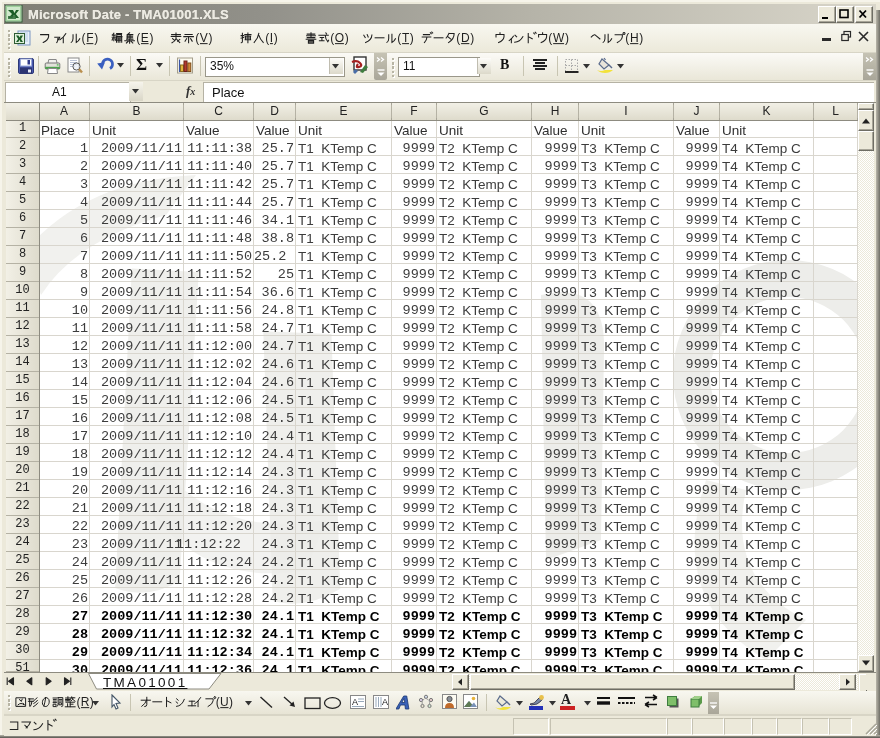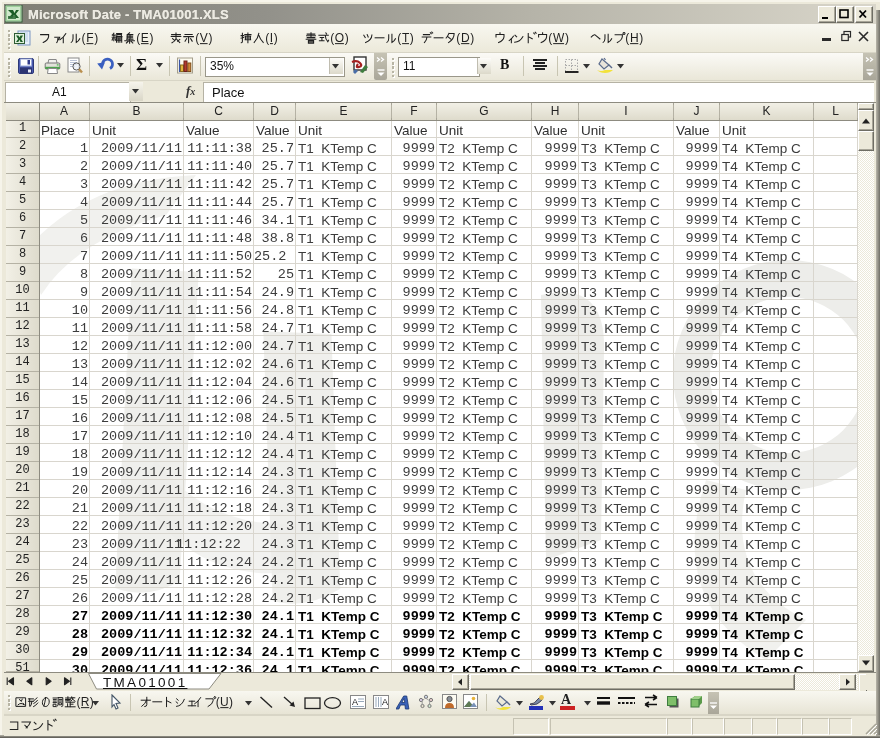--- a/index.html
+++ b/index.html
@@ -460,21 +460,21 @@
 <div class="cell" style="left:296px;top:267px;width:94px;height:16px;line-height:16px;font-size:13.5px;color:#3c3c3c;text-align:left;padding-left:2px">T1&nbsp; KTemp C</div>
 <div class="cell mono" style="left:392px;top:267px;width:43px;height:16px;line-height:16px;font-size:13.5px;color:#3c3c3c;text-align:right;padding-right:2px">9999</div>
 <div class="cell" style="left:437px;top:267px;width:93px;height:16px;line-height:16px;font-size:13.5px;color:#3c3c3c;text-align:left;padding-left:2px">T2&nbsp; KTemp C</div>
 <div class="cell mono" style="left:532px;top:267px;width:45px;height:16px;line-height:16px;font-size:13.5px;color:#3c3c3c;text-align:right;padding-right:2px">9999</div>
 <div class="cell" style="left:579px;top:267px;width:93px;height:16px;line-height:16px;font-size:13.5px;color:#3c3c3c;text-align:left;padding-left:2px">T3&nbsp; KTemp C</div>
 <div class="cell mono" style="left:674px;top:267px;width:44px;height:16px;line-height:16px;font-size:13.5px;color:#3c3c3c;text-align:right;padding-right:2px">9999</div>
 <div class="cell" style="left:720px;top:267px;width:92px;height:16px;line-height:16px;font-size:13.5px;color:#3c3c3c;text-align:left;padding-left:2px">T4&nbsp; KTemp C</div>
 <div class="cell mono" style="left:39px;top:285px;width:49px;height:16px;line-height:16px;font-size:13.5px;color:#3c3c3c;text-align:right;padding-right:2px">9</div>
 <div class="cell mono" style="left:90px;top:285px;width:92px;height:16px;line-height:16px;font-size:13.5px;color:#3c3c3c;text-align:right;padding-right:2px">2009/11/11</div>
 <div class="cell mono" style="left:184px;top:285px;width:68px;height:16px;line-height:16px;font-size:13.5px;color:#3c3c3c;text-align:right;padding-right:2px">11:11:54</div>
-<div class="cell mono" style="left:254px;top:285px;width:40px;height:16px;line-height:16px;font-size:13.5px;color:#3c3c3c;text-align:right;padding-right:2px">24.9</div>
+<div class="cell mono" style="left:254px;top:285px;width:40px;height:16px;line-height:16px;font-size:13.5px;color:#3c3c3c;text-align:right;padding-right:2px">36.6</div>
 <div class="cell" style="left:296px;top:285px;width:94px;height:16px;line-height:16px;font-size:13.5px;color:#3c3c3c;text-align:left;padding-left:2px">T1&nbsp; KTemp C</div>
 <div class="cell mono" style="left:392px;top:285px;width:43px;height:16px;line-height:16px;font-size:13.5px;color:#3c3c3c;text-align:right;padding-right:2px">9999</div>
 <div class="cell" style="left:437px;top:285px;width:93px;height:16px;line-height:16px;font-size:13.5px;color:#3c3c3c;text-align:left;padding-left:2px">T2&nbsp; KTemp C</div>
 <div class="cell mono" style="left:532px;top:285px;width:45px;height:16px;line-height:16px;font-size:13.5px;color:#3c3c3c;text-align:right;padding-right:2px">9999</div>
 <div class="cell" style="left:579px;top:285px;width:93px;height:16px;line-height:16px;font-size:13.5px;color:#3c3c3c;text-align:left;padding-left:2px">T3&nbsp; KTemp C</div>
 <div class="cell mono" style="left:674px;top:285px;width:44px;height:16px;line-height:16px;font-size:13.5px;color:#3c3c3c;text-align:right;padding-right:2px">9999</div>
 <div class="cell" style="left:720px;top:285px;width:92px;height:16px;line-height:16px;font-size:13.5px;color:#3c3c3c;text-align:left;padding-left:2px">T4&nbsp; KTemp C</div>
 <div class="cell mono" style="left:39px;top:303px;width:49px;height:16px;line-height:16px;font-size:13.5px;color:#3c3c3c;text-align:right;padding-right:2px">10</div>
 <div class="cell mono" style="left:90px;top:303px;width:92px;height:16px;line-height:16px;font-size:13.5px;color:#3c3c3c;text-align:right;padding-right:2px">2009/11/11</div>
 <div class="cell mono" style="left:184px;top:303px;width:68px;height:16px;line-height:16px;font-size:13.5px;color:#3c3c3c;text-align:right;padding-right:2px">11:11:56</div>

